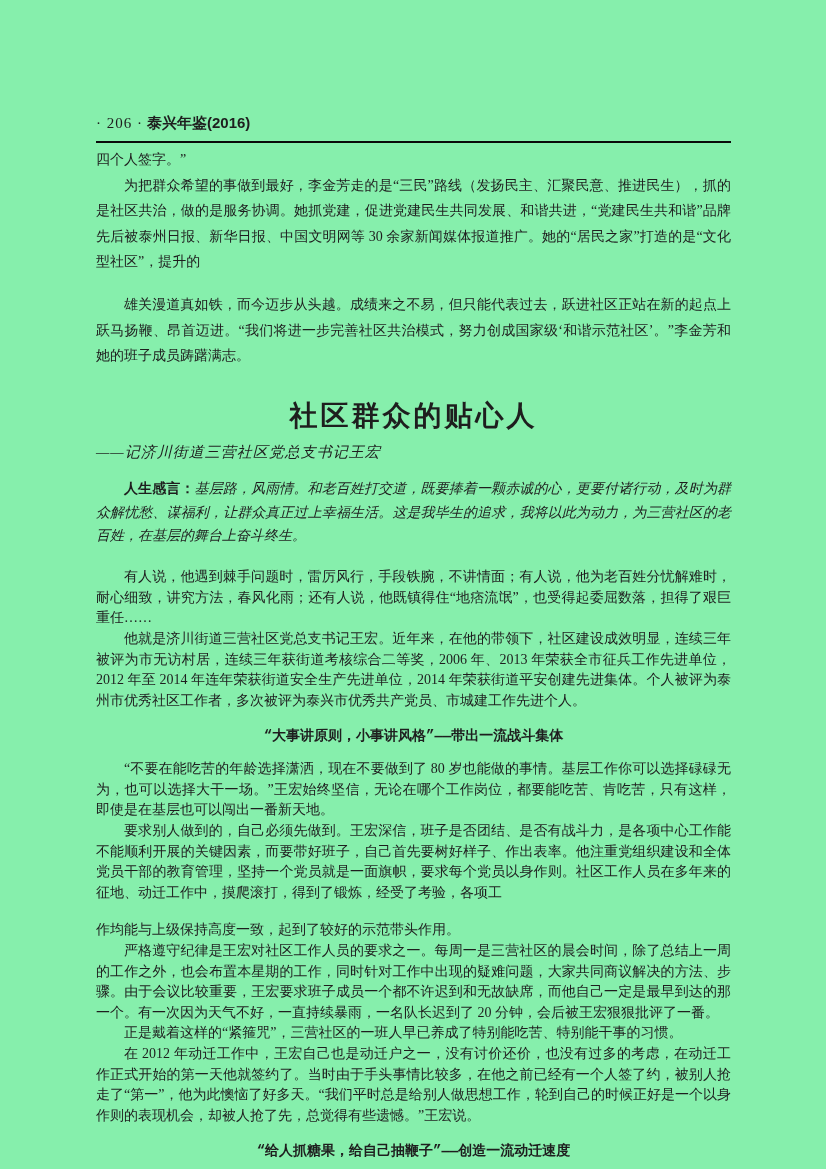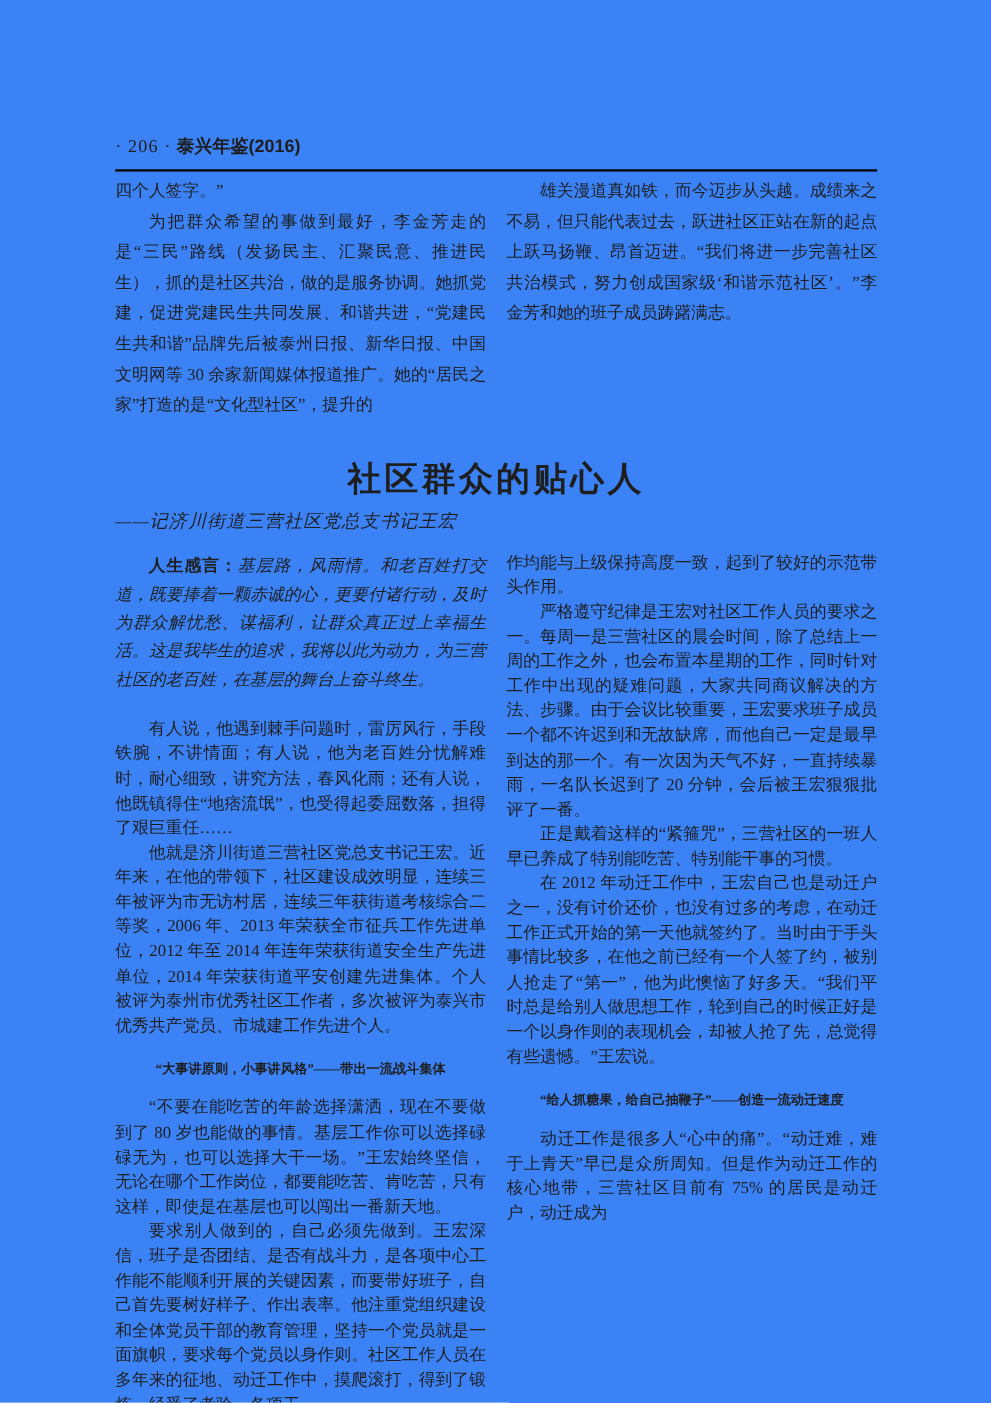--- a/index.html
+++ b/index.html
@@ -1,20 +1,20 @@
 <!DOCTYPE html>
 <html><head>
 <meta charset="utf-8">
 <style>
   html, body { margin: 0; padding: 0; background: #ffffff; }
   .page {
     position: relative;
     width: 826px;
     height: 1169px;
-    background: #3b82f6;
+    background: #86efac;
     color: #1e1e1e;
     font-family: "Liberation Serif", "DejaVu Serif", serif;
     overflow: hidden;
     box-sizing: border-box;
     padding: 112px 95px 0 96px;
   }
   .running-head {
     display: flex;
     align-items: baseline;
     gap: 4px;
@@ -22,21 +22,21 @@
     line-height: 22px;
     white-space: nowrap;
   }
   .running-head .pageno { font-family: "Liberation Serif", serif; letter-spacing: 1px; }
   .running-head .booktitle { font-family: "Liberation Sans", "DejaVu Sans", sans-serif; font-weight: bold; }
   .head-rule {
     border: none;
     border-top: 2.5px solid #0a0a0a;
     margin: 7px 0 4px 0;
   }
-  .cols { display: flex; gap: 17px; }
+  .cols { display: flex; gap: 17px; flex-direction: column; }
   .col { flex: 1 1 0; text-align: justify; min-width: 0; }
   .sec-prev .col { font-size: 14px; line-height: 25.6px; }
   .sec-body .col { font-size: 14px; line-height: 20.6px; }
   p { margin: 0; text-indent: 2em; }
   p.noindent { text-indent: 0; }
   .title-block { margin-top: 30px; }
   .article-title {
     text-align: center;
     font-family: "Liberation Sans", "DejaVu Sans", sans-serif;
     font-weight: bold;
@@ -57,23 +57,23 @@
     font-style: italic;
     line-height: 23.8px;
     margin-bottom: 19px;
   }
   .motto .motto-lead {
     font-style: normal;
     font-weight: bold;
     font-family: "Liberation Sans", "DejaVu Sans", sans-serif;
   }
   .subhead {
-    font-family: Liberation Serif, serif;
+    font-family: Liberation Mono, monospace;
     font-weight: bold;
-    font-size: 11px;
+    font-size: 14px;
     text-align: center;
     text-indent: 0;
     margin: 15px 0 13px 0;
     line-height: 20px;
   }
 </style>
 </head>
 <body>
 
 <div class="page">

